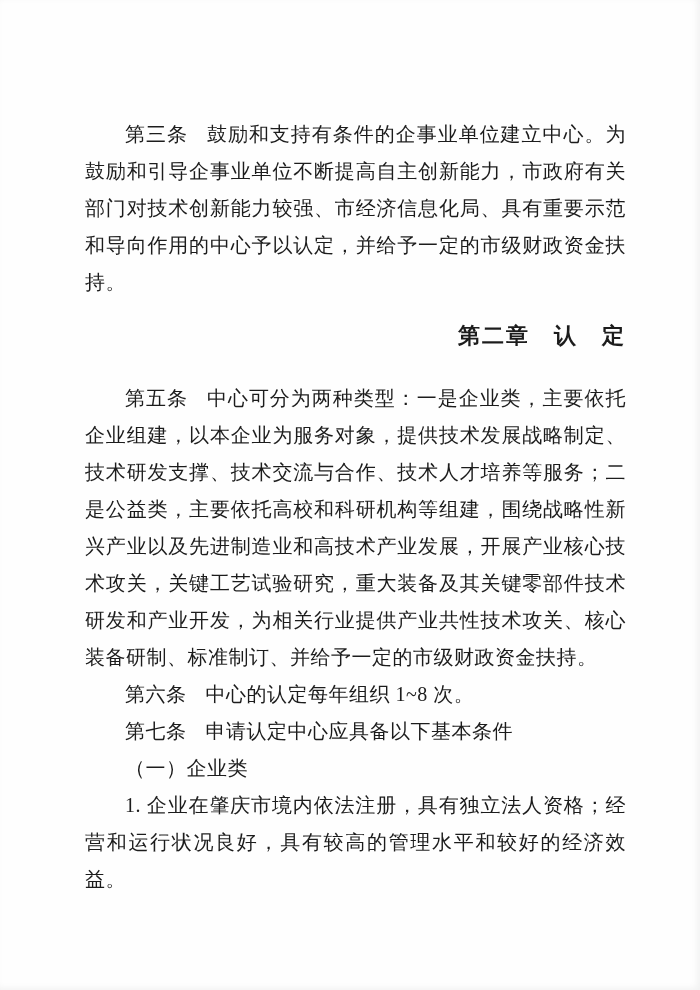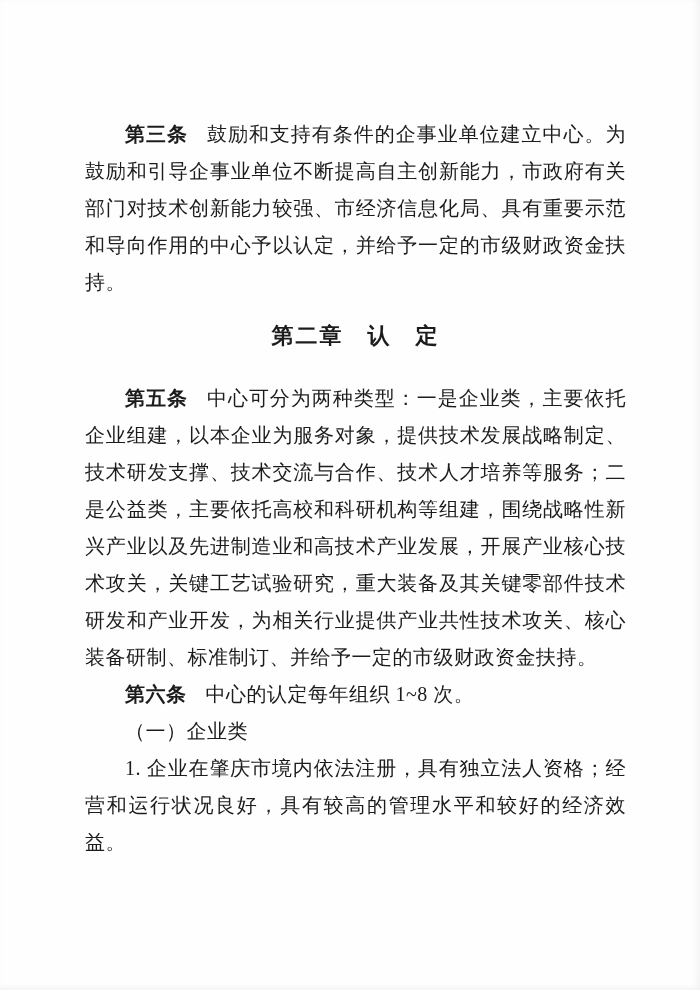--- a/index.html
+++ b/index.html
@@ -22,28 +22,28 @@
   }
   .para {
     margin: 0;
     font-size: 20px;
     line-height: 37px;
     text-align: justify;
     text-indent: 2em;
     letter-spacing: 0.5px;
   }
   .para .lead {
-    font-weight: bold;
+    font-weight: normal;
     margin-right: 0.95em;
   }
   .chapter {
     margin: 16px 0 26px 0;
     font-size: 22px;
     font-weight: bold;
-    text-align: center;
+    text-align: right;
     line-height: 37px;
     letter-spacing: 2px;
     text-indent: 0;
   }
 </style>
 </head>
 <body>
 
 <div class="content">
 
@@ -55,18 +55,21 @@
   <h2 class="chapter">第二章　认　定</h2>
 
   <p class="para">
     <span class="lead">第五条</span><span>中心可分为两种类型：一是企业类，主要依托企业组建，以本企业为服务对象，提供技术发展战略制定、技术研发支撑、技术交流与合作、技术人才培养等服务；二是公益类，主要依托高校和科研机构等组建，围绕战略性新兴产业以及先进制造业和高技术产业发展，开展产业核心技术攻关，关键工艺试验研究，重大装备及其关键零部件技术研发和产业开发，为相关行业提供产业共性技术攻关、核心装备研制、标准制订、并给予一定的市级财政资金扶持。</span>
   </p>
 
   <p class="para">
     <span class="lead">第六条</span><span>中心的认定每年组织 1~8 次。</span>
   </p>
 
+  <p class="para">
+    <span class="lead">第七条</span><span>申请认定中心应具备以下基本条件</span>
+  </p>
 
   <p class="para">（一）企业类</p>
 
   <p class="para">1. 企业在肇庆市境内依法注册，具有独立法人资格；经营和运行状况良好，具有较高的管理水平和较好的经济效益。</p>
 
 </div>
 
 </body></html>

